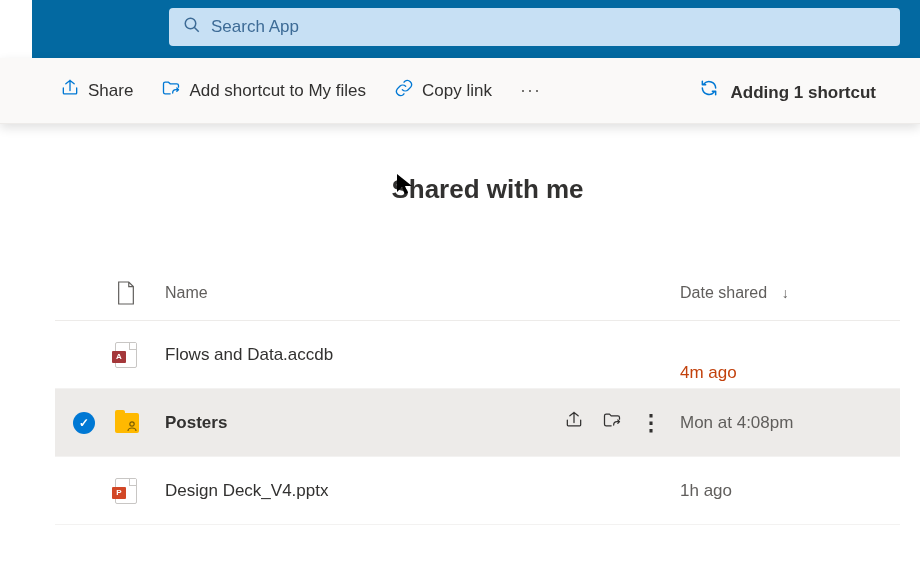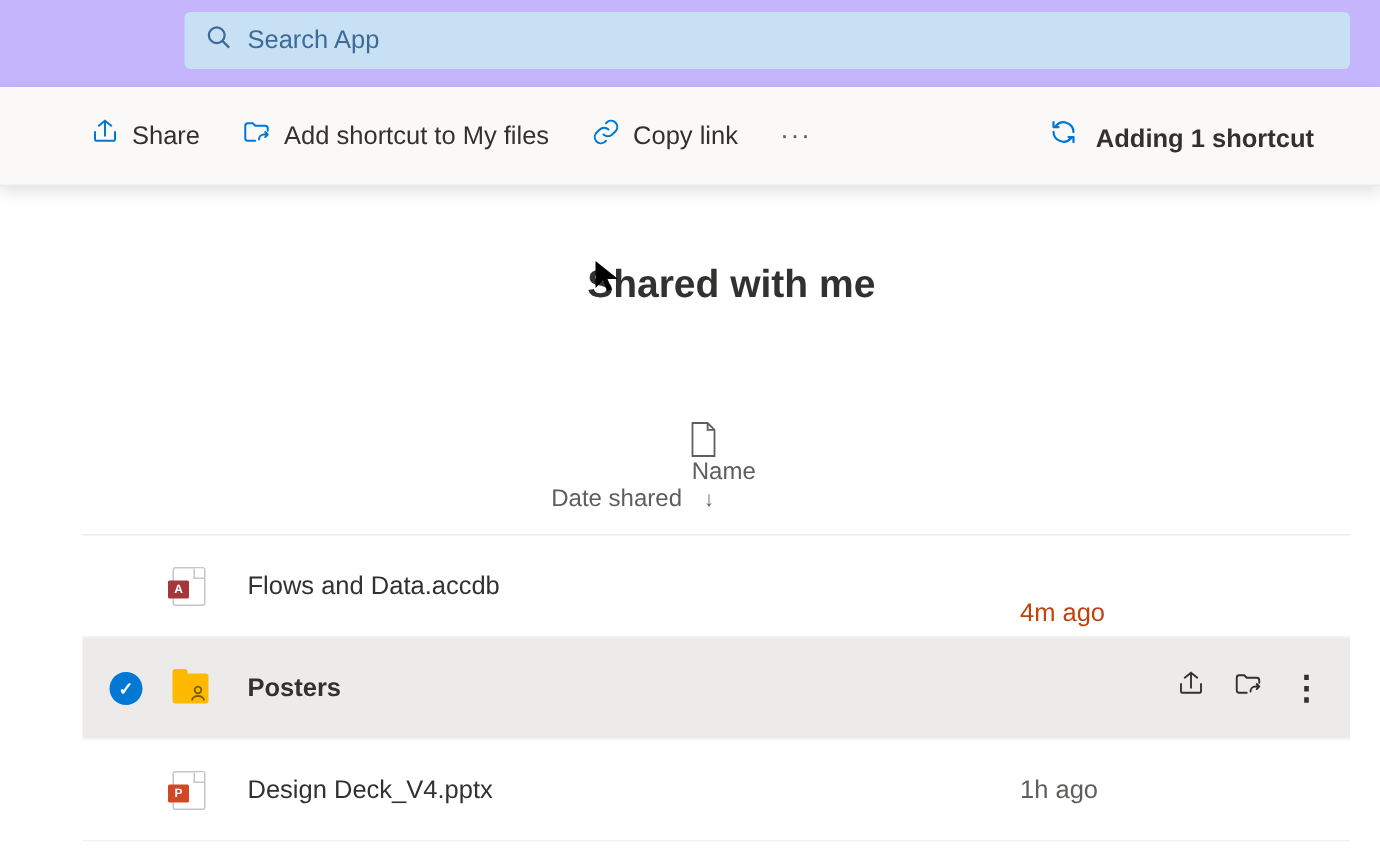--- a/index.html
+++ b/index.html
@@ -8,24 +8,25 @@
       box-sizing: border-box;
     }
     body {
       font-family: "Segoe UI", -apple-system, BlinkMacSystemFont, sans-serif;
       background: #fff;
       width: 920px;
       height: 574px;
       overflow: hidden;
     }
     .top-header {
-      background: #c4b5fd;
-      padding: 8px 0 12px 0;
-      display: flex;
-      align-items: center;
+      background: #0369a1;
+      padding: 8px 0 12px 14px;
+      display: flex;
+      align-items: center;
+      margin-left: 32px;
     }
     .search-box {
       flex: 1;
       margin-left: 123px;
       margin-right: 20px;
       background: #c7e0f4;
       border-radius: 4px;
       height: 38px;
       display: flex;
       align-items: center;
@@ -111,21 +112,20 @@
     .file-list {
       margin: 65px 20px 0 55px;
     }
     .list-header {
       display: flex;
       align-items: center;
       padding: 10px 0 14px 0;
       border-bottom: 1px solid #edebe9;
       color: #605e5c;
       font-size: 16px;
-      flex-direction: column;
     }
     .col-check { width: 60px; }
     .col-icon { width: 40px; display:flex; align-items:center; }
     .col-name { flex: 1; padding-left: 10px; }
     .col-actions { width: 130px; display:flex; align-items:center; gap:18px; justify-content:flex-end; padding-right: 18px;}
     .col-date { width: 220px; }
     .sort-arrow { margin-left: 10px; font-size: 14px; }
     .list-row {
       display: flex;
       align-items: center;
@@ -340,20 +340,21 @@
           </svg>
       </span>
       <span class="row-action-icon">
         <svg viewBox="0 0 24 24">
             <path d="M3 7a2 2 0 012-2h4l2 2h8a2 2 0 012 2v2M3 7v10a2 2 0 002 2h6" stroke-linecap="round" stroke-linejoin="round"></path>
             <path d="M14 18a4 4 0 014-4h3m0 0l-2-2m2 2l-2 2" stroke-linecap="round" stroke-linejoin="round"></path>
           </svg>
       </span>
       <span class="more-dots">⋮</span>
     </div>
+    <div class="col-date" style="color:#605e5c; font-weight:normal;">Mon at 4:08pm</div>
   </div>
 
   <div class="list-row">
     <div class="col-check"></div>
     <div class="col-icon">
       <span class="pptx-icon">
           <span class="badge badge-pptx">P</span>
         </span>
     </div>
     <div class="col-name">Design Deck_V4.pptx</div>

